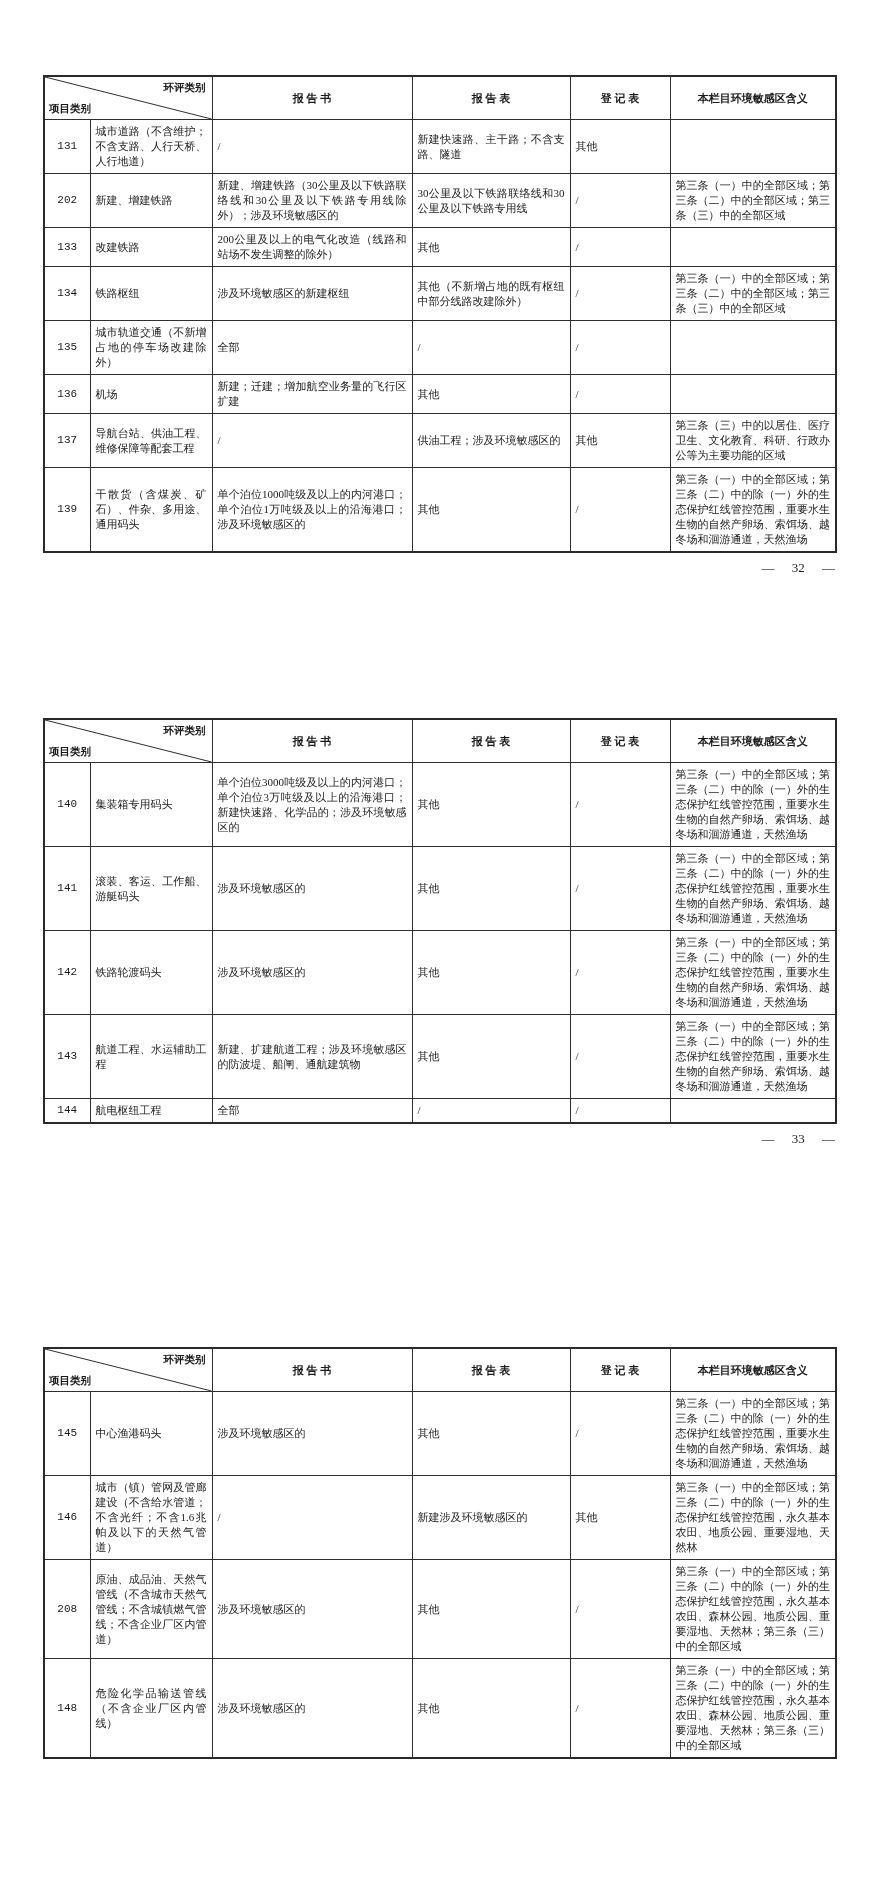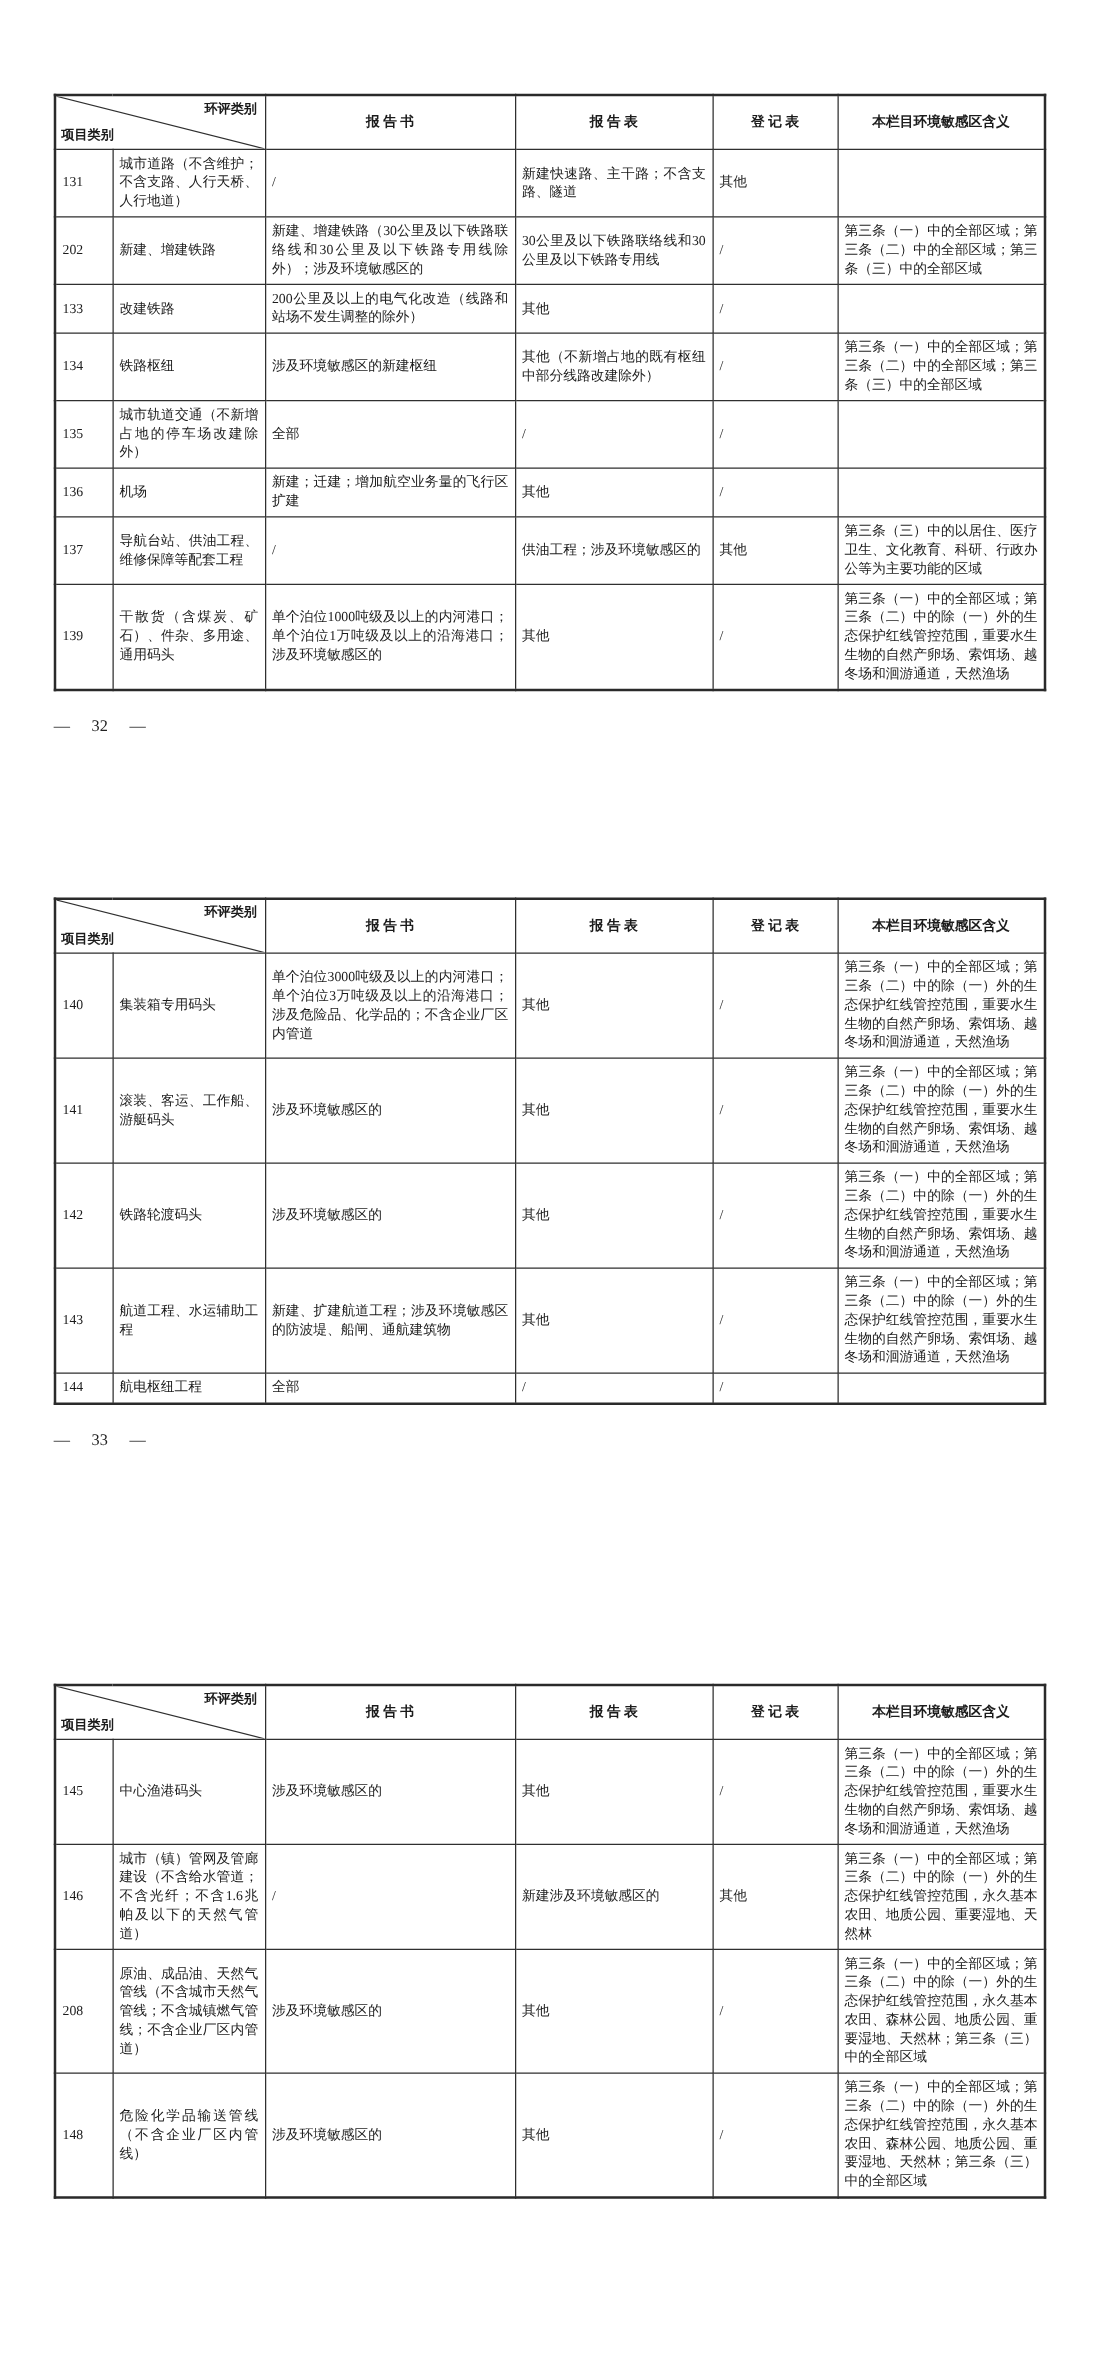--- a/index.html
+++ b/index.html
@@ -24,25 +24,25 @@
     word-break:break-all;overflow:hidden;
   }
   table.eia thead th{
     font-weight:bold;text-align:center;height:34px;
     font-family:"Liberation Serif","DejaVu Serif",serif;
   }
   th.diag{position:relative;padding:0;height:42px;}
   th.diag svg{position:absolute;top:0;left:0;width:100%;height:100%;}
   th.diag .diag-top{position:absolute;top:3px;right:6px;font-size:10.5px;font-weight:bold;}
   th.diag .diag-bottom{position:absolute;bottom:3px;left:4px;font-size:10.5px;font-weight:bold;}
-  td.cell-num{text-align:left;padding:4px 1px;}
+  td.cell-num{text-align:center;padding:4px 1px;font-family:Liberation Mono, monospace;}
   td.cell-name,td.cell-book,td.cell-form,td.cell-meaning{text-align:justify;text-justify:inter-ideograph;}
   td.cell-reg{text-align:left;}
   .page-marker{
-    text-align:left;margin-top:20px;font-size:13px;word-spacing:14px;
+    text-align:right;margin-top:7px;font-size:13px;word-spacing:14px;
     color:#222;
   }
 </style>
 </head>
 <body>
 
 <div class="page-section" id="section-32">
   <table class="eia">
     <colgroup>
       <col style="width:46px">
@@ -159,21 +159,21 @@
         <th>报 告 书</th>
         <th>报 告 表</th>
         <th>登 记 表</th>
         <th>本栏目环境敏感区含义</th>
       </tr>
     </thead>
     <tbody>
         <tr>
           <td class="cell-num">140</td>
           <td class="cell-name">集装箱专用码头</td>
-          <td class="cell-book">单个泊位3000吨级及以上的内河港口；单个泊位3万吨级及以上的沿海港口；涉及危险品、化学品的；不含企业厂区内管道</td>
+          <td class="cell-book">单个泊位3000吨级及以上的内河港口；单个泊位3万吨级及以上的沿海港口；新建快速路、化学品的；涉及环境敏感区的</td>
           <td class="cell-form">其他</td>
           <td class="cell-reg">/</td>
           <td class="cell-meaning">第三条（一）中的全部区域；第三条（二）中的除（一）外的生态保护红线管控范围，重要水生生物的自然产卵场、索饵场、越冬场和洄游通道，天然渔场</td>
         </tr>
         <tr>
           <td class="cell-num">141</td>
           <td class="cell-name">滚装、客运、工作船、游艇码头</td>
           <td class="cell-book">涉及环境敏感区的</td>
           <td class="cell-form">其他</td>
           <td class="cell-reg">/</td>

